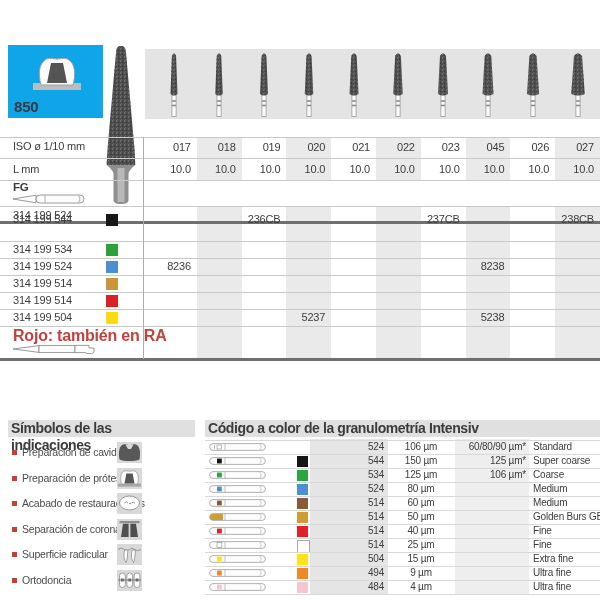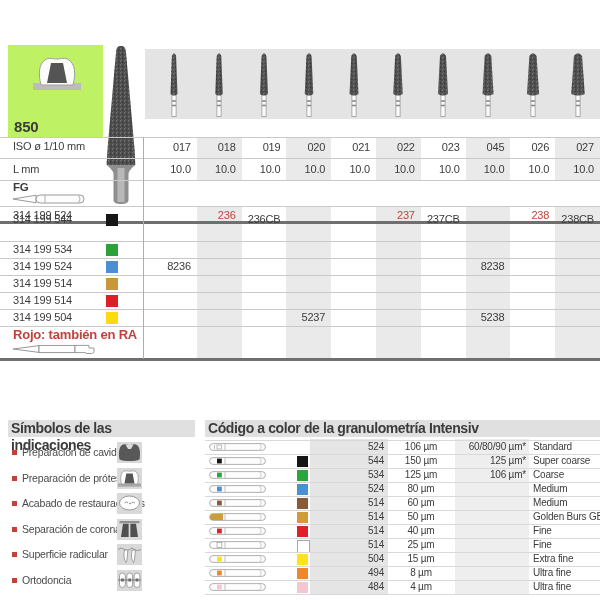--- a/index.html
+++ b/index.html
@@ -1,35 +1,35 @@
 <!DOCTYPE html>
 <html><head>
 <meta charset="utf-8">
 <style>
   html,body{margin:0;padding:0;background:#fff;}
   .page{position:relative;width:600px;height:600px;background:#ffffff;overflow:hidden;
         font-family:"Liberation Sans",sans-serif;color:#3c3c3c;letter-spacing:-0.2px;}
   .abs{position:absolute;}
   .top-band{left:145px;top:49px;width:455px;height:70px;background:#e4e4e4;}
-  .badge{left:8px;top:45px;width:95px;height:93px;background:#bef264;}
+  .badge{left:8px;top:45px;width:95px;height:73px;background:#0ea5e9;}
   .badge .series{position:absolute;left:6px;bottom:3px;font-size:15px;font-weight:bold;color:#3b3b3b;}
   .stripe{position:absolute;background:#eaeaea;}
   .hline{position:absolute;left:0;width:600px;background:#c9c9c9;height:1px;}
   .hline.thick{background:#6f6f6f;height:2.5px;}
   .vline{left:143px;top:137px;width:1px;height:222px;background:#aeaeae;}
   .rowlabel{left:13px;font-size:11px;}
   .grid-row{left:152px;width:448px;display:grid;grid-template-columns:repeat(10,44.8px);font-size:11px;}
   .gcell{text-align:right;padding-right:6px;overflow:hidden;}
   .prow{position:absolute;left:0;width:600px;height:17px;}
   .prow .pnum{position:absolute;left:13px;line-height:17px;font-size:11px;}
   .prow .sq{position:absolute;left:106px;top:2.5px;width:12px;height:12px;}
   .prow .cells{position:absolute;left:152px;top:0;display:grid;grid-template-columns:repeat(10,44.8px);
                font-size:11px;line-height:17px;}
   .prow.red .cells{color:#c2413d;}
-  .note{left:13px;top:327px;font-size:13px;font-weight:bold;color:#c2413d;}
+  .note{left:13px;top:327px;font-size:16px;font-weight:bold;color:#c2413d;}
   .fg-label{left:13px;top:181px;font-size:11.5px;font-weight:bold;}
   .iso-label{top:140px;}
   .l-label{top:163px;}
   .sec-head{height:17px;background:#e0e0e0;font-size:14px;font-weight:bold;color:#3b3b3b;
             line-height:17px;padding-left:3px;letter-spacing:-0.4px;}
   #sym-head{left:8px;top:420px;width:184px;}
   #grit-head{left:205px;top:420px;width:395px;}
   .sym-item{position:absolute;left:8px;width:190px;height:23px;}
   .sym-item .bullet{position:absolute;left:4px;top:9px;width:5px;height:5px;background:#c2413d;}
   .sym-item .lbl{position:absolute;left:14px;top:0;line-height:23px;font-size:10.5px;color:#4a4a4a;}
@@ -230,32 +230,20 @@
       <div class="gcell">10.0</div>
       <div class="gcell">10.0</div>
       <div class="gcell">10.0</div>
       <div class="gcell">10.0</div>
       <div class="gcell">10.0</div>
     </div>
 
   <div id="product-rows">
       <div class="prow red" style="top: 207px;">
         <span class="pnum">314 199 524</span>
-        <div class="cells">
-          <div class="gcell"></div>
-          <div class="gcell">236</div>
-          <div class="gcell"></div>
-          <div class="gcell"></div>
-          <div class="gcell"></div>
-          <div class="gcell">237</div>
-          <div class="gcell"></div>
-          <div class="gcell"></div>
-          <div class="gcell">238</div>
-          <div class="gcell"></div>
-        </div>
       </div>
       <div class="prow" style="top: 211px;">
         <span class="pnum">314 199 544</span>
         <span class="sq" style="background: rgb(22, 22, 22);"></span>
         <div class="cells">
           <div class="gcell"></div>
           <div class="gcell"></div>
           <div class="gcell">236CB</div>
           <div class="gcell"></div>
           <div class="gcell"></div>
@@ -537,21 +525,21 @@
         <span class="gb">
           <svg width="58" height="10" viewBox="0 0 58 10">
             <rect x="0.6" y="1.6" width="55.8" height="6.8" rx="3.4" fill="#fdfdfd" stroke="#a8a8a8" stroke-width="0.9"></rect>
             <rect x="8" y="2.6" width="4.8" height="4.8" fill="#f0882b"></rect>
             <line x1="16" y1="1.6" x2="16" y2="8.4" stroke="#b3b3b3" stroke-width="0.8"></line>
             <path d="M50.5 1.9 C52.6 2.7 52.6 7.3 50.5 8.1" fill="none" stroke="#b3b3b3" stroke-width="0.7"></path>
           </svg>
         </span>
         <span class="chip" style="background: rgb(240, 136, 43);"></span>
         <span class="code">494</span>
-        <span class="grain">8 µm</span>
+        <span class="grain">9 µm</span>
         <span class="special"></span>
         <span class="name">Ultra fine</span>
       </div>
       <div class="grit-row" style="top: 580px;">
         <span class="gb">
           <svg width="58" height="10" viewBox="0 0 58 10">
             <rect x="0.6" y="1.6" width="55.8" height="6.8" rx="3.4" fill="#fdfdfd" stroke="#a8a8a8" stroke-width="0.9"></rect>
             <rect x="8" y="2.6" width="4.8" height="4.8" fill="#f4c6d2"></rect>
             <line x1="16" y1="1.6" x2="16" y2="8.4" stroke="#b3b3b3" stroke-width="0.8"></line>
             <path d="M50.5 1.9 C52.6 2.7 52.6 7.3 50.5 8.1" fill="none" stroke="#b3b3b3" stroke-width="0.7"></path>

